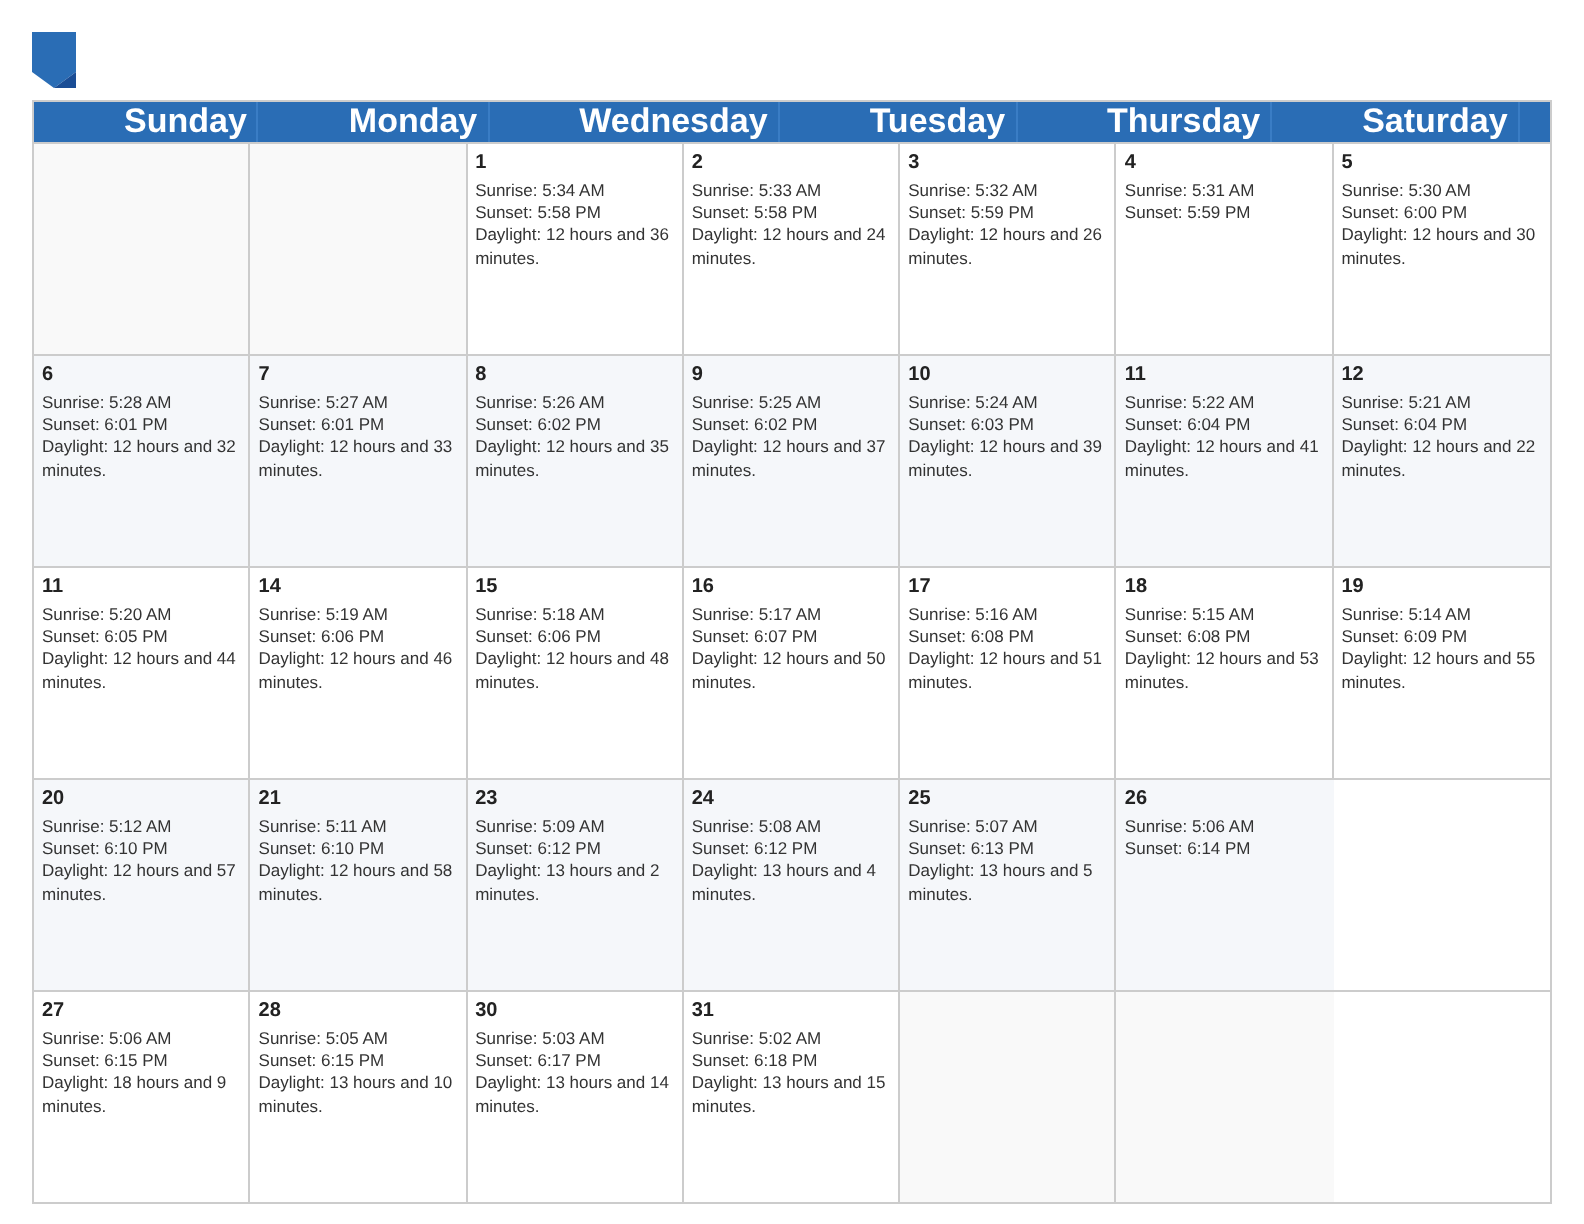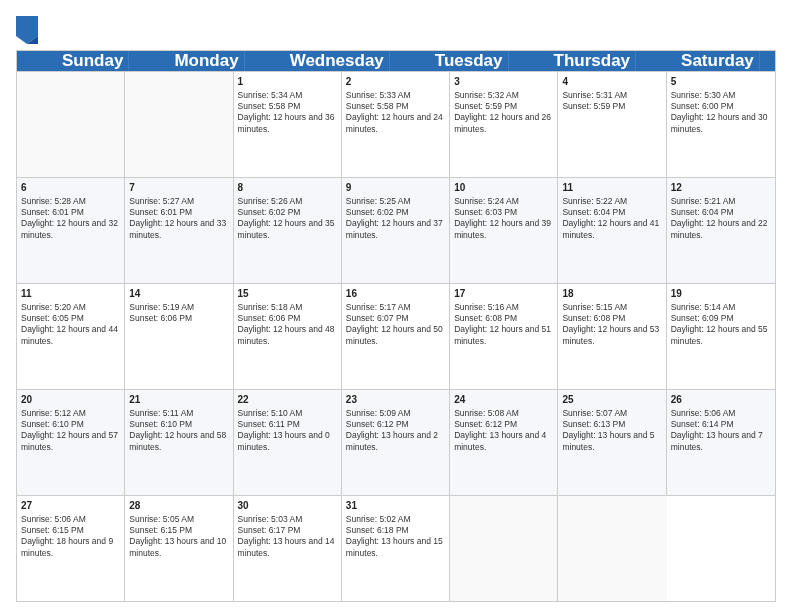--- a/index.html
+++ b/index.html
@@ -149,35 +149,34 @@
           <div class="cal-cell alt-row"><span class="day-number">6</span><span>Sunrise: 5:28 AM</span><br><span>Sunset: 6:01 PM</span><br><span>Daylight: 12 hours and 32 minutes.</span></div>
           <div class="cal-cell alt-row"><span class="day-number">7</span><span>Sunrise: 5:27 AM</span><br><span>Sunset: 6:01 PM</span><br><span>Daylight: 12 hours and 33 minutes.</span></div>
           <div class="cal-cell alt-row"><span class="day-number">8</span><span>Sunrise: 5:26 AM</span><br><span>Sunset: 6:02 PM</span><br><span>Daylight: 12 hours and 35 minutes.</span></div>
           <div class="cal-cell alt-row"><span class="day-number">9</span><span>Sunrise: 5:25 AM</span><br><span>Sunset: 6:02 PM</span><br><span>Daylight: 12 hours and 37 minutes.</span></div>
           <div class="cal-cell alt-row"><span class="day-number">10</span><span>Sunrise: 5:24 AM</span><br><span>Sunset: 6:03 PM</span><br><span>Daylight: 12 hours and 39 minutes.</span></div>
           <div class="cal-cell alt-row"><span class="day-number">11</span><span>Sunrise: 5:22 AM</span><br><span>Sunset: 6:04 PM</span><br><span>Daylight: 12 hours and 41 minutes.</span></div>
           <div class="cal-cell alt-row"><span class="day-number">12</span><span>Sunrise: 5:21 AM</span><br><span>Sunset: 6:04 PM</span><br><span>Daylight: 12 hours and 22 minutes.</span></div>
         </div>
         <div class="cal-row">
           <div class="cal-cell"><span class="day-number">11</span><span>Sunrise: 5:20 AM</span><br><span>Sunset: 6:05 PM</span><br><span>Daylight: 12 hours and 44 minutes.</span></div>
-          <div class="cal-cell"><span class="day-number">14</span><span>Sunrise: 5:19 AM</span><br><span>Sunset: 6:06 PM</span><br></div>
+          <div class="cal-cell"><span class="day-number">14</span><span>Sunrise: 5:19 AM</span><br><span>Sunset: 6:06 PM</span><br><span>Daylight: 12 hours and 46 minutes.</span></div>
           <div class="cal-cell"><span class="day-number">15</span><span>Sunrise: 5:18 AM</span><br><span>Sunset: 6:06 PM</span><br><span>Daylight: 12 hours and 48 minutes.</span></div>
           <div class="cal-cell"><span class="day-number">16</span><span>Sunrise: 5:17 AM</span><br><span>Sunset: 6:07 PM</span><br><span>Daylight: 12 hours and 50 minutes.</span></div>
           <div class="cal-cell"><span class="day-number">17</span><span>Sunrise: 5:16 AM</span><br><span>Sunset: 6:08 PM</span><br><span>Daylight: 12 hours and 51 minutes.</span></div>
           <div class="cal-cell"><span class="day-number">18</span><span>Sunrise: 5:15 AM</span><br><span>Sunset: 6:08 PM</span><br><span>Daylight: 12 hours and 53 minutes.</span></div>
           <div class="cal-cell"><span class="day-number">19</span><span>Sunrise: 5:14 AM</span><br><span>Sunset: 6:09 PM</span><br><span>Daylight: 12 hours and 55 minutes.</span></div>
         </div>
         <div class="cal-row">
           <div class="cal-cell alt-row"><span class="day-number">20</span><span>Sunrise: 5:12 AM</span><br><span>Sunset: 6:10 PM</span><br><span>Daylight: 12 hours and 57 minutes.</span></div>
           <div class="cal-cell alt-row"><span class="day-number">21</span><span>Sunrise: 5:11 AM</span><br><span>Sunset: 6:10 PM</span><br><span>Daylight: 12 hours and 58 minutes.</span></div>
-          <div class="cal-cell alt-row"><span class="day-number">22</span><span>Sunrise: 5:10 AM</span><br><span>Sunset: 6:11 PM</span><br><span>Daylight: 13 hours and 0 minutes.</span></div>
           <div class="cal-cell alt-row"><span class="day-number">23</span><span>Sunrise: 5:09 AM</span><br><span>Sunset: 6:12 PM</span><br><span>Daylight: 13 hours and 2 minutes.</span></div>
           <div class="cal-cell alt-row"><span class="day-number">24</span><span>Sunrise: 5:08 AM</span><br><span>Sunset: 6:12 PM</span><br><span>Daylight: 13 hours and 4 minutes.</span></div>
           <div class="cal-cell alt-row"><span class="day-number">25</span><span>Sunrise: 5:07 AM</span><br><span>Sunset: 6:13 PM</span><br><span>Daylight: 13 hours and 5 minutes.</span></div>
-          <div class="cal-cell alt-row"><span class="day-number">26</span><span>Sunrise: 5:06 AM</span><br><span>Sunset: 6:14 PM</span><br><span>Daylight: 13 hours and 7 minutes.</span></div>
+          <div class="cal-cell alt-row"><span class="day-number">26</span><span>Sunrise: 5:06 AM</span><br><span>Sunset: 6:14 PM</span><br></div>
         </div>
         <div class="cal-row">
           <div class="cal-cell"><span class="day-number">27</span><span>Sunrise: 5:06 AM</span><br><span>Sunset: 6:15 PM</span><br><span>Daylight: 18 hours and 9 minutes.</span></div>
           <div class="cal-cell"><span class="day-number">28</span><span>Sunrise: 5:05 AM</span><br><span>Sunset: 6:15 PM</span><br><span>Daylight: 13 hours and 10 minutes.</span></div>
           <div class="cal-cell"><span class="day-number">30</span><span>Sunrise: 5:03 AM</span><br><span>Sunset: 6:17 PM</span><br><span>Daylight: 13 hours and 14 minutes.</span></div>
           <div class="cal-cell"><span class="day-number">31</span><span>Sunrise: 5:02 AM</span><br><span>Sunset: 6:18 PM</span><br><span>Daylight: 13 hours and 15 minutes.</span></div>
           <div class="cal-cell empty"></div>
           <div class="cal-cell empty"></div>
         </div>
       </div>

